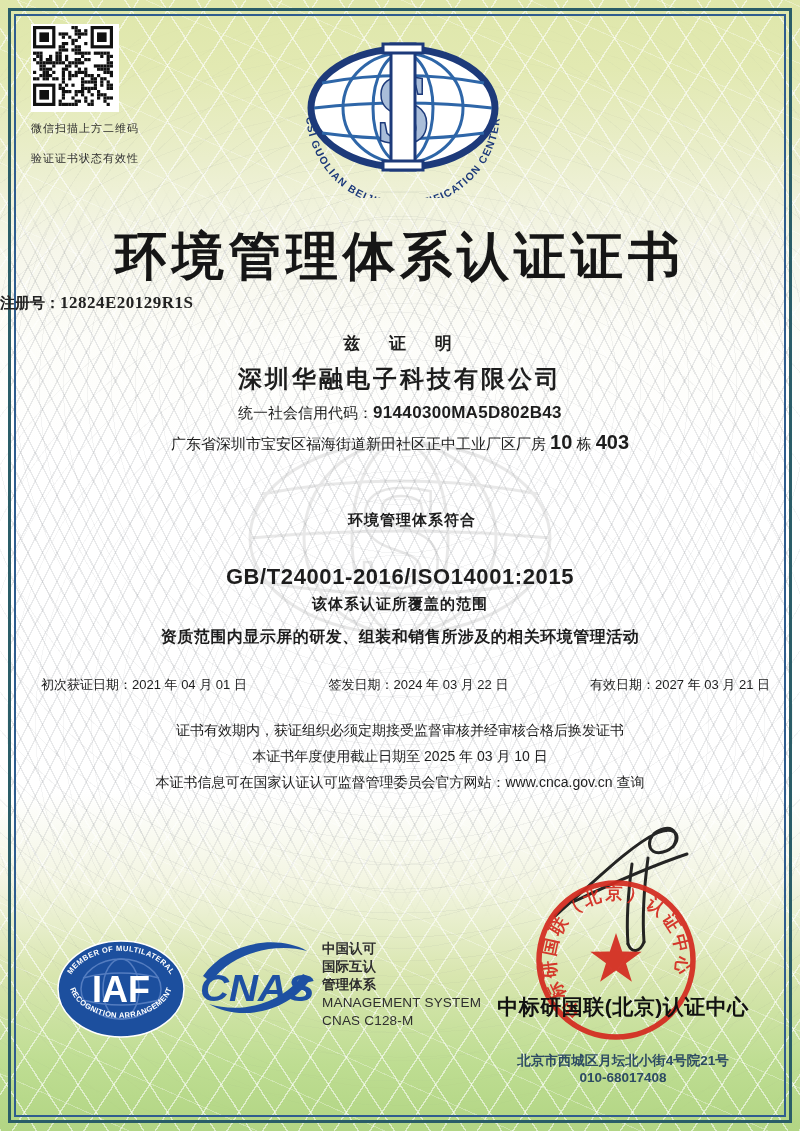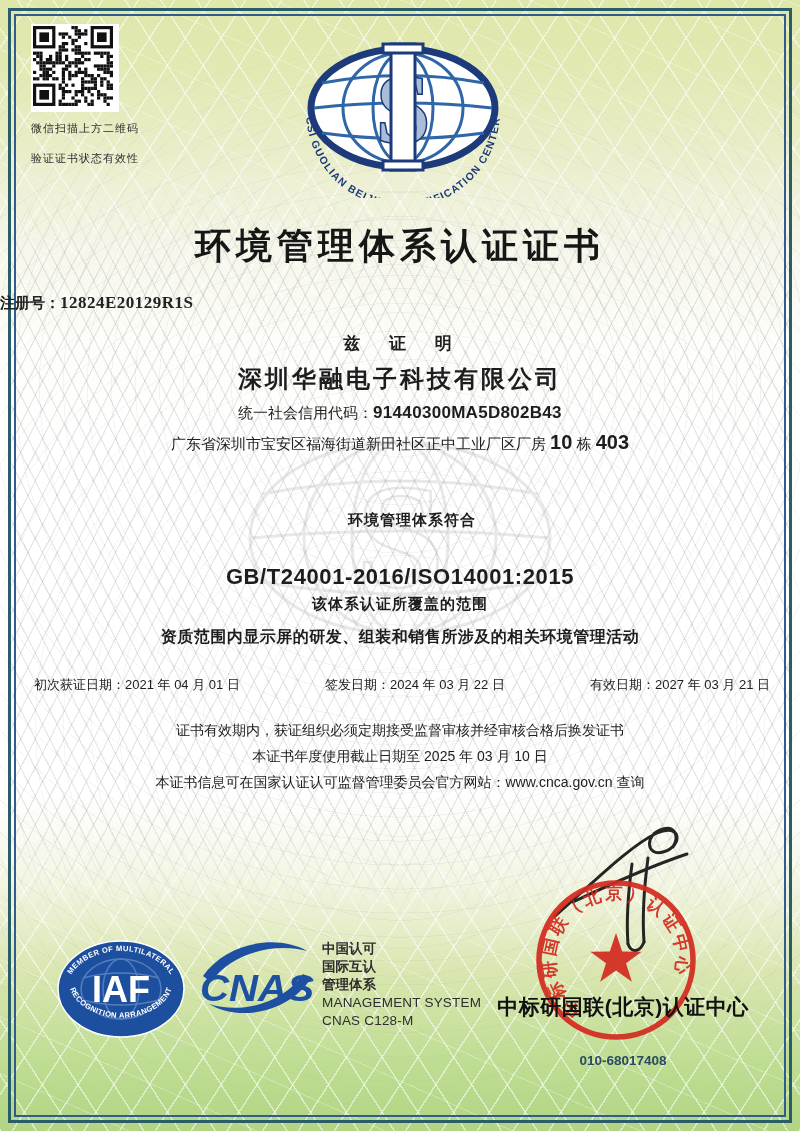--- a/index.html
+++ b/index.html
@@ -40,37 +40,37 @@
   
   .qr-block{position:absolute;left:31px;top:24px;width:150px;}
   .qr-box{width:84px;height:84px;background:#fff;padding:2px;}
   .qr-box svg{display:block;width:80px;height:80px;background:#fff;}
   .qr-cap{margin-top:9px;font-size:11px;color:#2b2b2b;letter-spacing:1px;}
   .qr-cap.second{margin-top:15px;}
 
   
   .csi-logo{position:absolute;left:288px;top:38px;}
 
-  .title{top:222px;font-size:36px;font-weight:700;letter-spacing:5px;color:#161616;}
+  .title{top:222px;font-size:52px;font-weight:700;letter-spacing:5px;color:#161616;}
   .reg-line{top:293px;left:0;right:82px;text-align:left;font-size:15px;font-weight:700;color:#222;}
   .reg-no{font-family:"Liberation Serif","DejaVu Serif",serif;font-size:17px;font-weight:600;letter-spacing:.5px;}
 
   .certify{top:332px;font-size:17px;font-weight:700;letter-spacing:12px;padding-left:7px;}
   .company{top:363px;font-size:24px;font-weight:700;letter-spacing:3px;}
   .credit{top:403px;font-size:15px;}
   .credit b{font-size:17px;letter-spacing:.3px;}
   .addr{top:431px;font-size:15px;}
   .addr b{font-size:20px;}
 
   .conform{top:511px;font-size:15px;font-weight:700;letter-spacing:1px;padding-left:24px;}
   .standard{top:564px;font-size:22px;font-weight:700;letter-spacing:.6px;}
   .scope-title{top:595px;font-size:15px;font-weight:700;letter-spacing:1px;}
   .scope{top:627px;font-size:16px;font-weight:700;letter-spacing:.5px;}
 
-  .dates{top:676px;left:34px;right:30px;display:flex;justify-content:space-between;font-size:13px;color:#1d1d1d;}
+  .dates{top:676px;left:34px;right:30px;display:flex;justify-content:space-between;font-size:13px;color:#1d1d1d;padding-left:7px;}
   .notes1{top:722px;font-size:14px;}
   .notes2{top:748px;font-size:14px;}
   .notes3{top:774px;font-size:14px;}
 
   .iaf-logo{position:absolute;left:54px;top:938px;}
   .cnas-logo{position:absolute;left:197px;top:934px;}
   .cnas-text{position:absolute;left:322px;top:940px;font-size:13.5px;line-height:18px;color:#2e2e2e;font-weight:600;}
   .cnas-text .en{font-weight:400;letter-spacing:.2px;}
 
   .signature{position:absolute;left:545px;top:812px;}
@@ -436,15 +436,16 @@
     <polygon points="86,59 92.2,77.5 111.7,77.7 96,89.2 101.9,107.8 86,96.5 70.1,107.8 76,89.2 60.3,77.7 79.8,77.5" fill="#d42b20"></polygon>
     <g transform="rotate(-55 86 86)">
       <text font-size="17.5" font-weight="700" fill="#d42b20" letter-spacing="3">
         <textPath href="#seal-circle">中标研国联（北京）认证中心</textPath>
       </text>
     </g>
   </svg>
 
   <div class="abs certifier zh">中标研国联(北京)认证中心</div>
   <div class="abs office">
+    <div>北京市西城区月坛北小街4号院21号</div>
     <div>010-68017408</div>
   </div>
 </div>
 
 </body></html>

